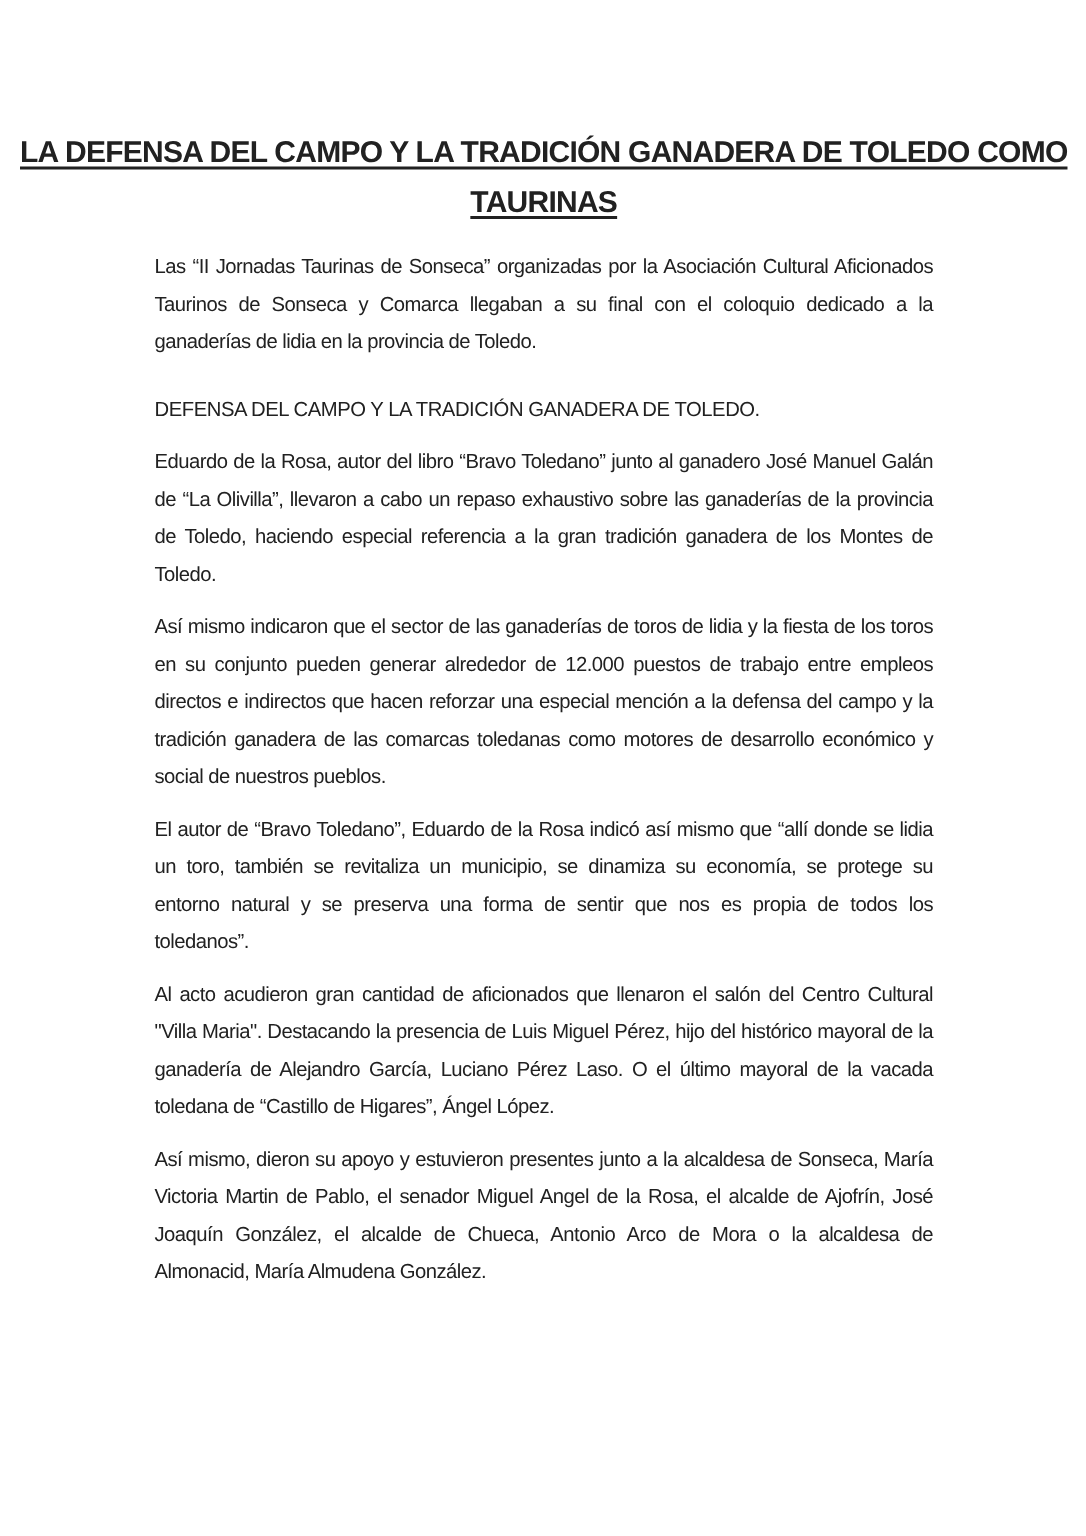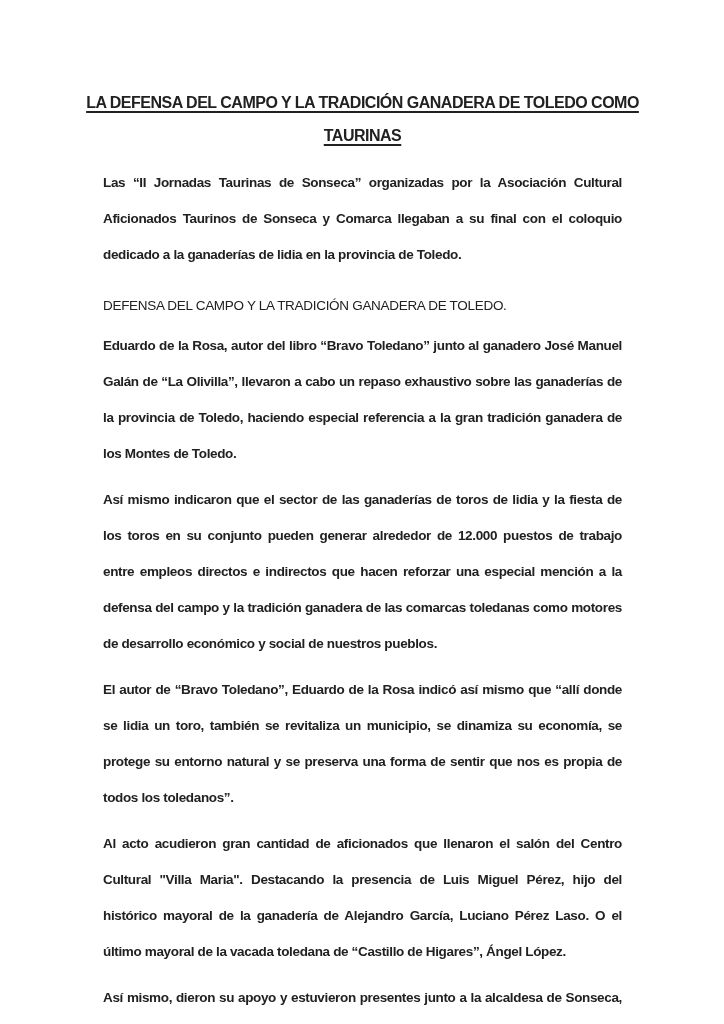--- a/index.html
+++ b/index.html
@@ -16,41 +16,40 @@
   .page {
     box-sizing: border-box;
     width: 724px;
     height: 1024px;
     padding: 86px 102px 40px 103px;
     overflow: hidden;
     background: #ffffff;
   }
   .doc-title {
     margin: 0;
-    font-size: 16px;
+    font-size: 20px;
     font-weight: 700;
     line-height: 33px;
     letter-spacing: -0.5px;
     display: flex;
     flex-direction: column;
     align-items: center;
   }
   .doc-title .title-line {
     white-space: nowrap;
     text-decoration: underline;
     text-underline-offset: 3px;
     text-decoration-thickness: 1.5px;
   }
   .body-para {
     font-size: 13.5px;
-    line-height: 36px;
+    line-height: 25px;
     letter-spacing: -0.35px;
     text-align: justify;
     margin: 0 0 10px 0;
-    font-weight: bold;
   }
   .intro-para {
     margin-top: 13px;
   }
   .section-heading {
     font-size: 13.5px;
     font-weight: 400;
     line-height: 25px;
     letter-spacing: -0.3px;
     margin: 20px 0 10px 0;

